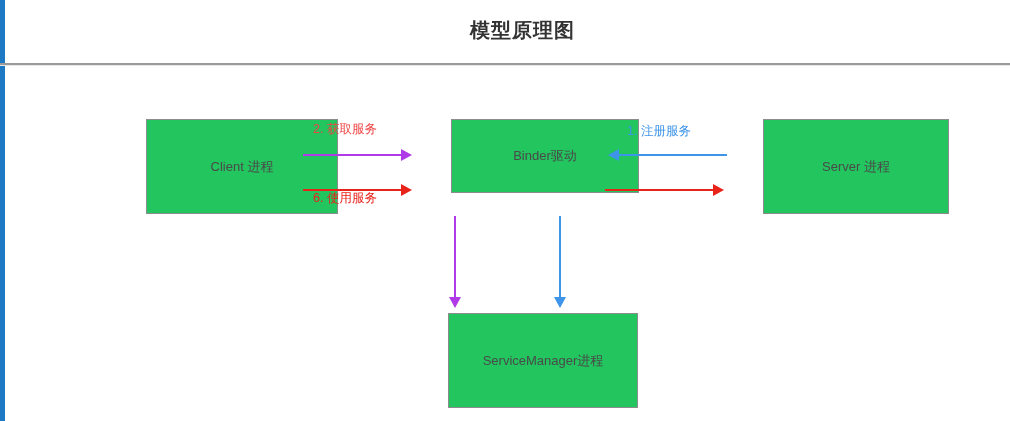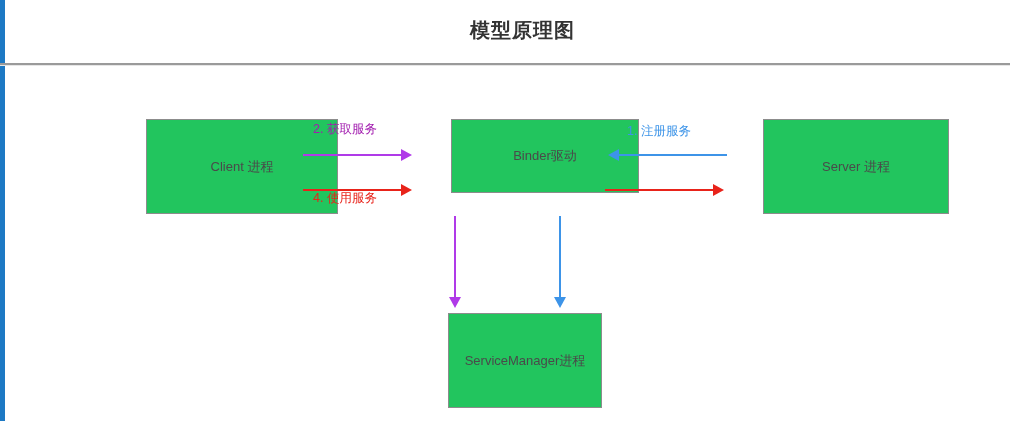--- a/index.html
+++ b/index.html
@@ -64,21 +64,21 @@
     margin-left: 36px;
   }
   .node-label {
     font-size: 13px;
     color: #4a4a4a;
     white-space: nowrap;
   }
   #node-client   { left: 110px; top: 119px; width: 192px; height: 95px; }
   #node-binder   { left: 415px; top: 119px; width: 188px; height: 74px; }
   #node-server   { left: 727px; top: 119px; width: 186px; height: 95px; text-align: right; }
-  #node-sm       { left: 412px; top: 313px; width: 154px; height: 95px; }
+  #node-sm       { left: 412px; top: 313px; width: 190px; height: 95px; }
 
   
   .shaft {
     position: absolute;
   }
   .shaft-h { height: 2px; }
   .shaft-v { width: 2px; }
 
   
   .head {
@@ -109,21 +109,21 @@
   .arrow-label {
     position: absolute;
     font-size: 12.5px;
     white-space: nowrap;
   }
 
   
   
   #shaft-get    { left: 303px; top: 154px; width: 100px; background: #b03ae8; }
   #head-get     { left: 401px; top: 149px; border-left-color: #b03ae8; }
-  #label-get    { left: 313px; top: 121px; color: #a21caf; }
+  #label-get    { left: 313px; top: 121px; color: #ef4444; }
 
   
   #shaft-use    { left: 303px; top: 189px; width: 100px; background: #e8231a; }
   #head-use     { left: 401px; top: 184px; border-left-color: #e8231a; }
   #label-use    { left: 313px; top: 190px; color: #e8231a; }
 
   
   #shaft-reg    { left: 619px; top: 154px; width: 108px; background: #3d94e8; }
   #head-reg     { left: 608px; top: 149px; border-right-color: #3d94e8; }
   #label-reg    { left: 627px; top: 123px; color: #3d94e8; }
@@ -178,21 +178,21 @@
   <div class="node" id="node-sm">
     <span class="node-label">ServiceManager进程</span>
   </div>
 
   <div class="shaft shaft-h" id="shaft-get"></div>
   <div class="head head-right" id="head-get"></div>
   <div class="arrow-label" id="label-get">2. 获取服务</div>
 
   <div class="shaft shaft-h" id="shaft-use"></div>
   <div class="head head-right" id="head-use"></div>
-  <div class="arrow-label" id="label-use">4. 使用服务</div>
+  <div class="arrow-label" id="label-use">6. 使用服务</div>
 
   <div class="shaft shaft-h" id="shaft-reg"></div>
   <div class="head head-left" id="head-reg"></div>
   <div class="arrow-label" id="label-reg">1. 注册服务</div>
 
   <div class="shaft shaft-h" id="shaft-srv"></div>
   <div class="head head-right" id="head-srv"></div>
 
   <div class="shaft shaft-v" id="shaft-down-p"></div>
   <div class="head head-down" id="head-down-p"></div>

